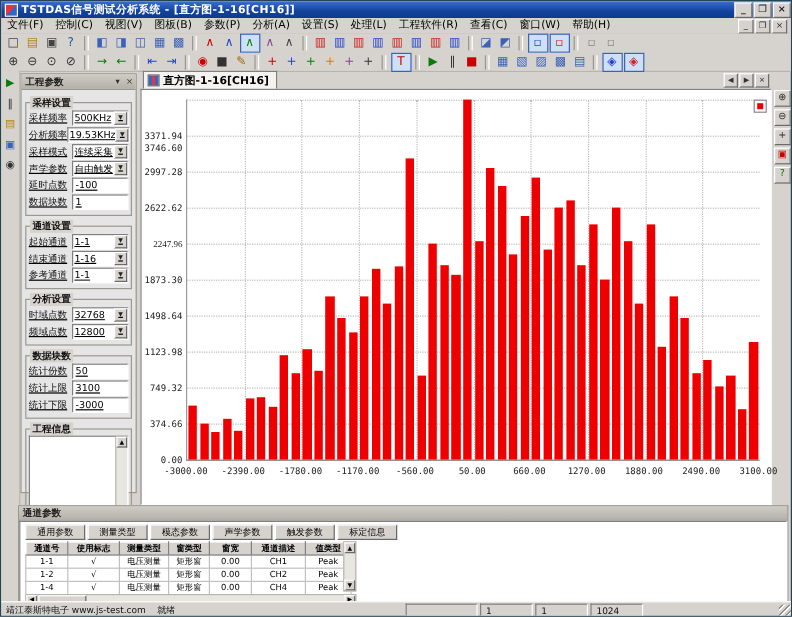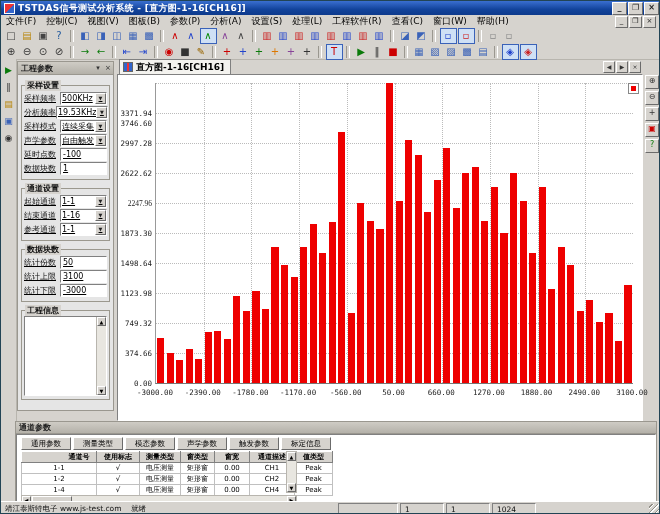--- a/index.html
+++ b/index.html
@@ -287,20 +287,37 @@
             <div class="plabel">结束通道</div>
             <div class="combo">
               <div class="combo-val">1-16</div>
               <div class="combo-btn">▼</div>
             </div>
           </div>
           <div class="prow">
             <div class="plabel">参考通道</div>
             <div class="combo">
               <div class="combo-val">1-1</div>
+              <div class="combo-btn">▼</div>
+            </div>
+          </div>
+        </div>
+        <div class="group">
+          <div class="group-title">分析设置</div>
+          <div class="prow">
+            <div class="plabel">时域点数</div>
+            <div class="combo">
+              <div class="combo-val">32768</div>
+              <div class="combo-btn">▼</div>
+            </div>
+          </div>
+          <div class="prow">
+            <div class="plabel">频域点数</div>
+            <div class="combo">
+              <div class="combo-val">12800</div>
               <div class="combo-btn">▼</div>
             </div>
           </div>
         </div>
         <div class="group">
           <div class="group-title">数据块数</div>
           <div class="prow">
             <div class="plabel">统计份数</div>
             <div class="tinput">50</div>
           </div>
@@ -459,21 +476,21 @@
           <div class="bp-tab">测量类型</div>
           <div class="bp-tab">模态参数</div>
           <div class="bp-tab">声学参数</div>
           <div class="bp-tab">触发参数</div>
           <div class="bp-tab">标定信息</div>
         </div>
       <div id="tablewrap">
         <table>
             <thead id="thead">
               <tr>
-                <th style="width: 34px; padding-left: 40px;">通道号</th>
+                <th style="width: 34px;">通道号</th>
                 <th style="width: 42px;">使用标志</th>
                 <th style="width: 40px;">测量类型</th>
                 <th style="width: 33px;">窗类型</th>
                 <th style="width: 34px;">窗宽</th>
                 <th style="width: 44px;">通道描述</th>
                 <th style="width: 37px;">值类型</th>
               </tr>
             </thead>
             <tbody id="tbody">
               <tr>

